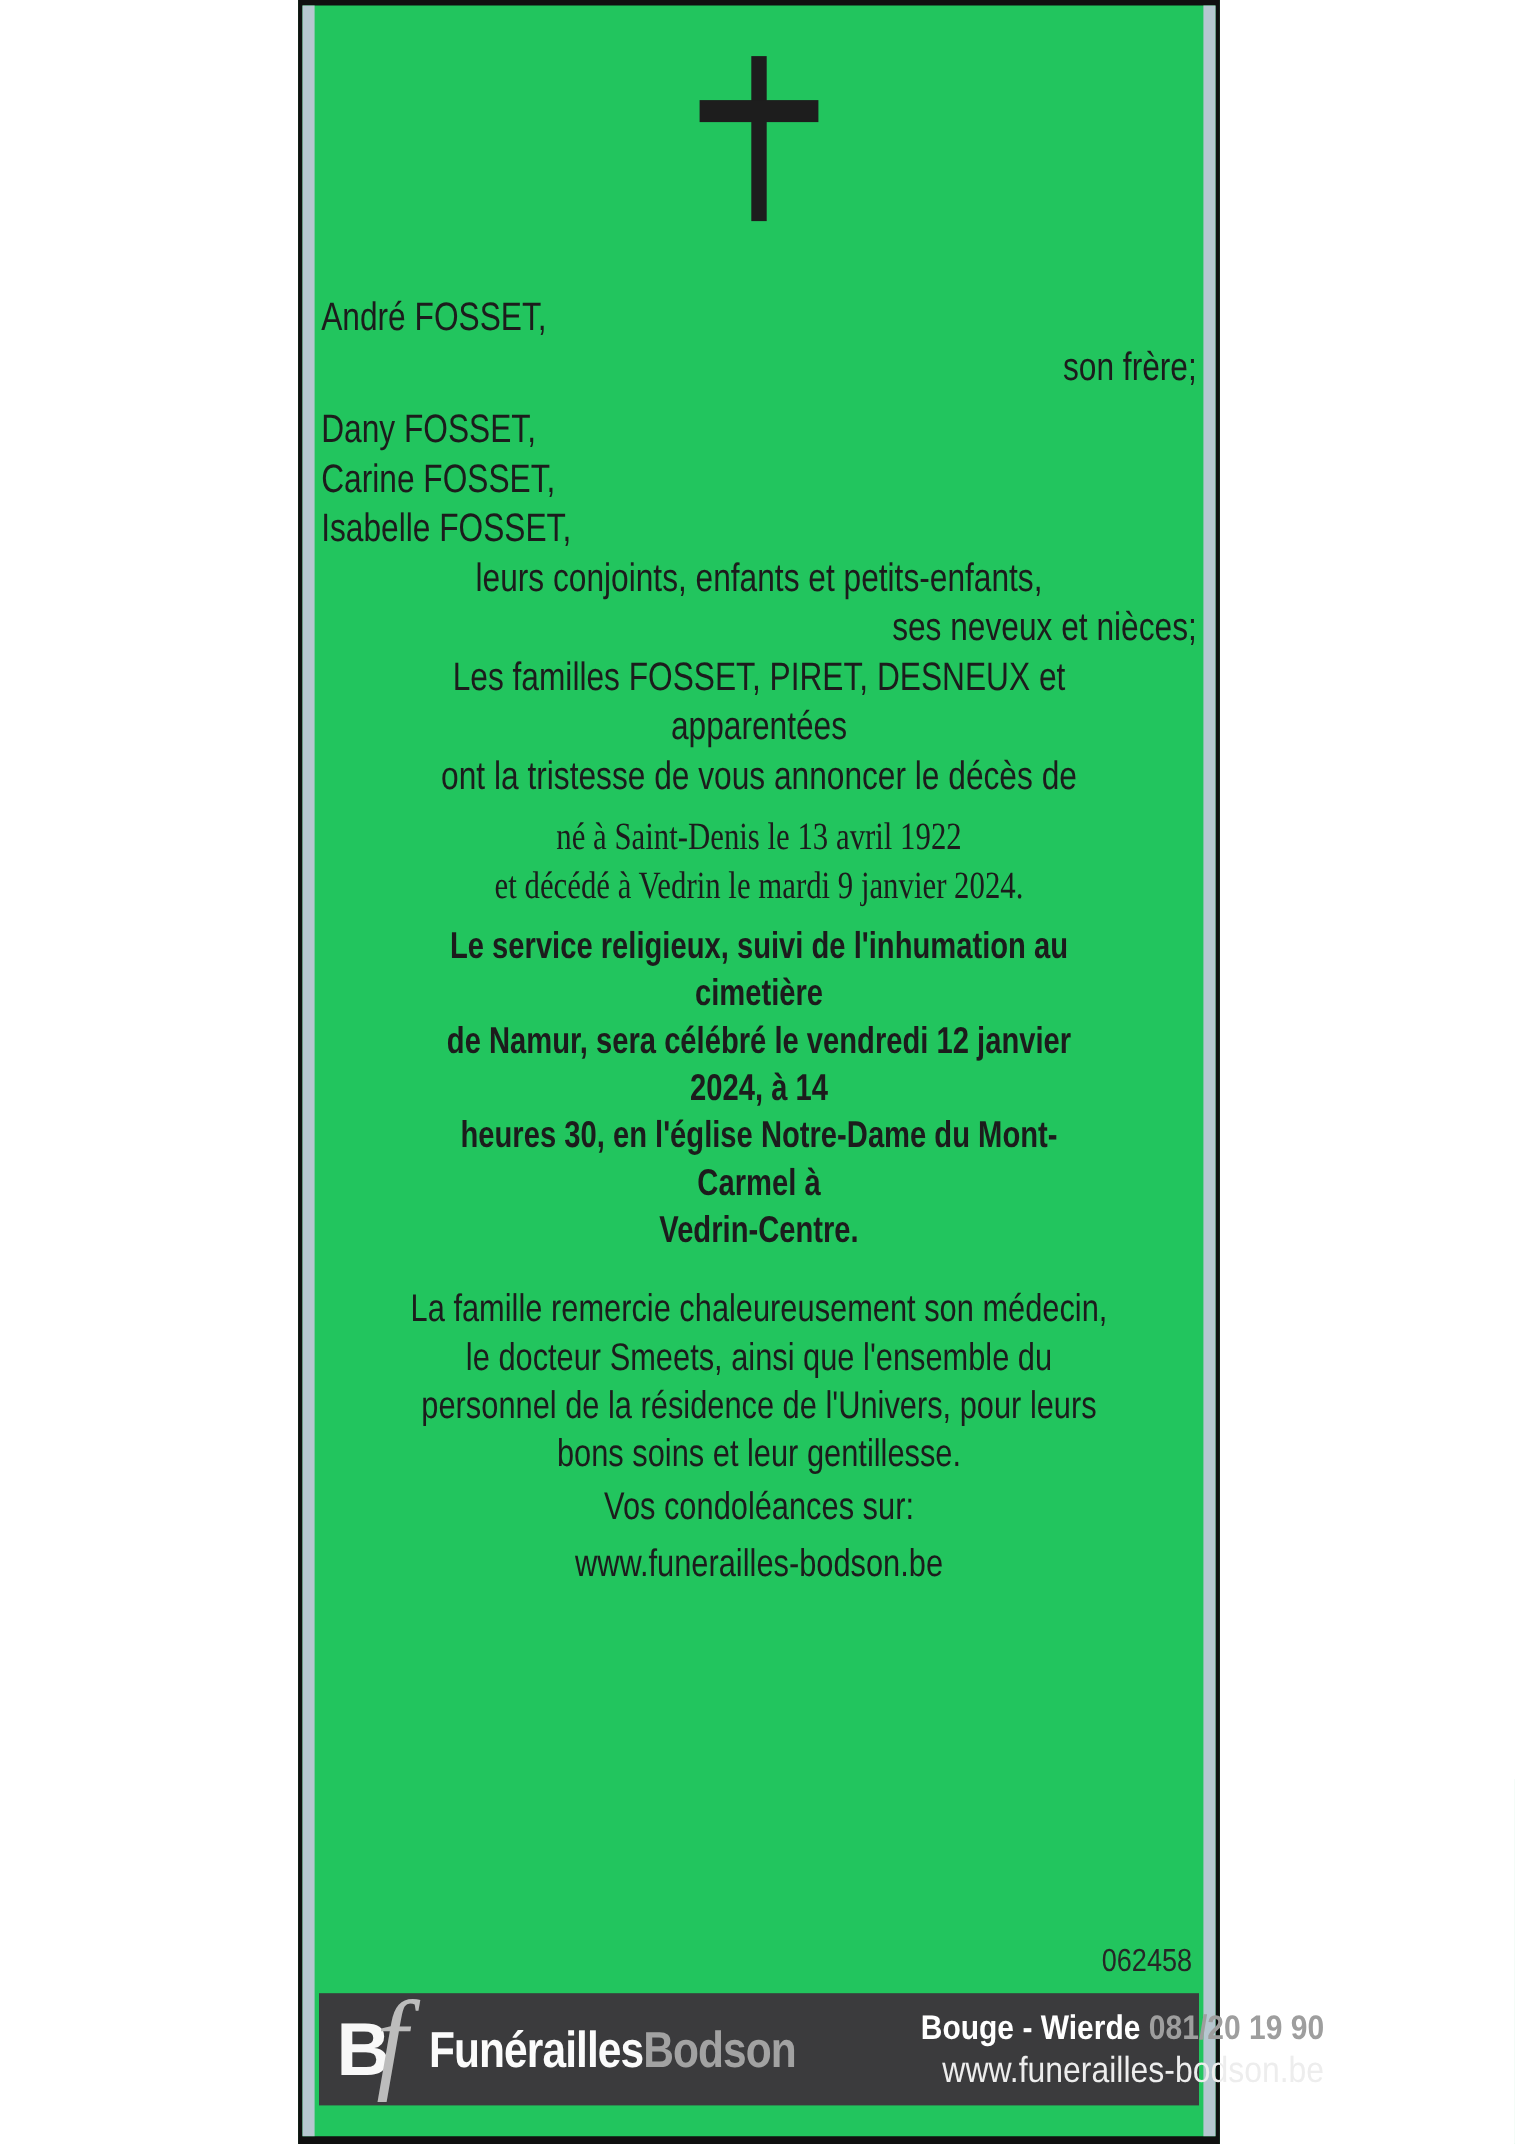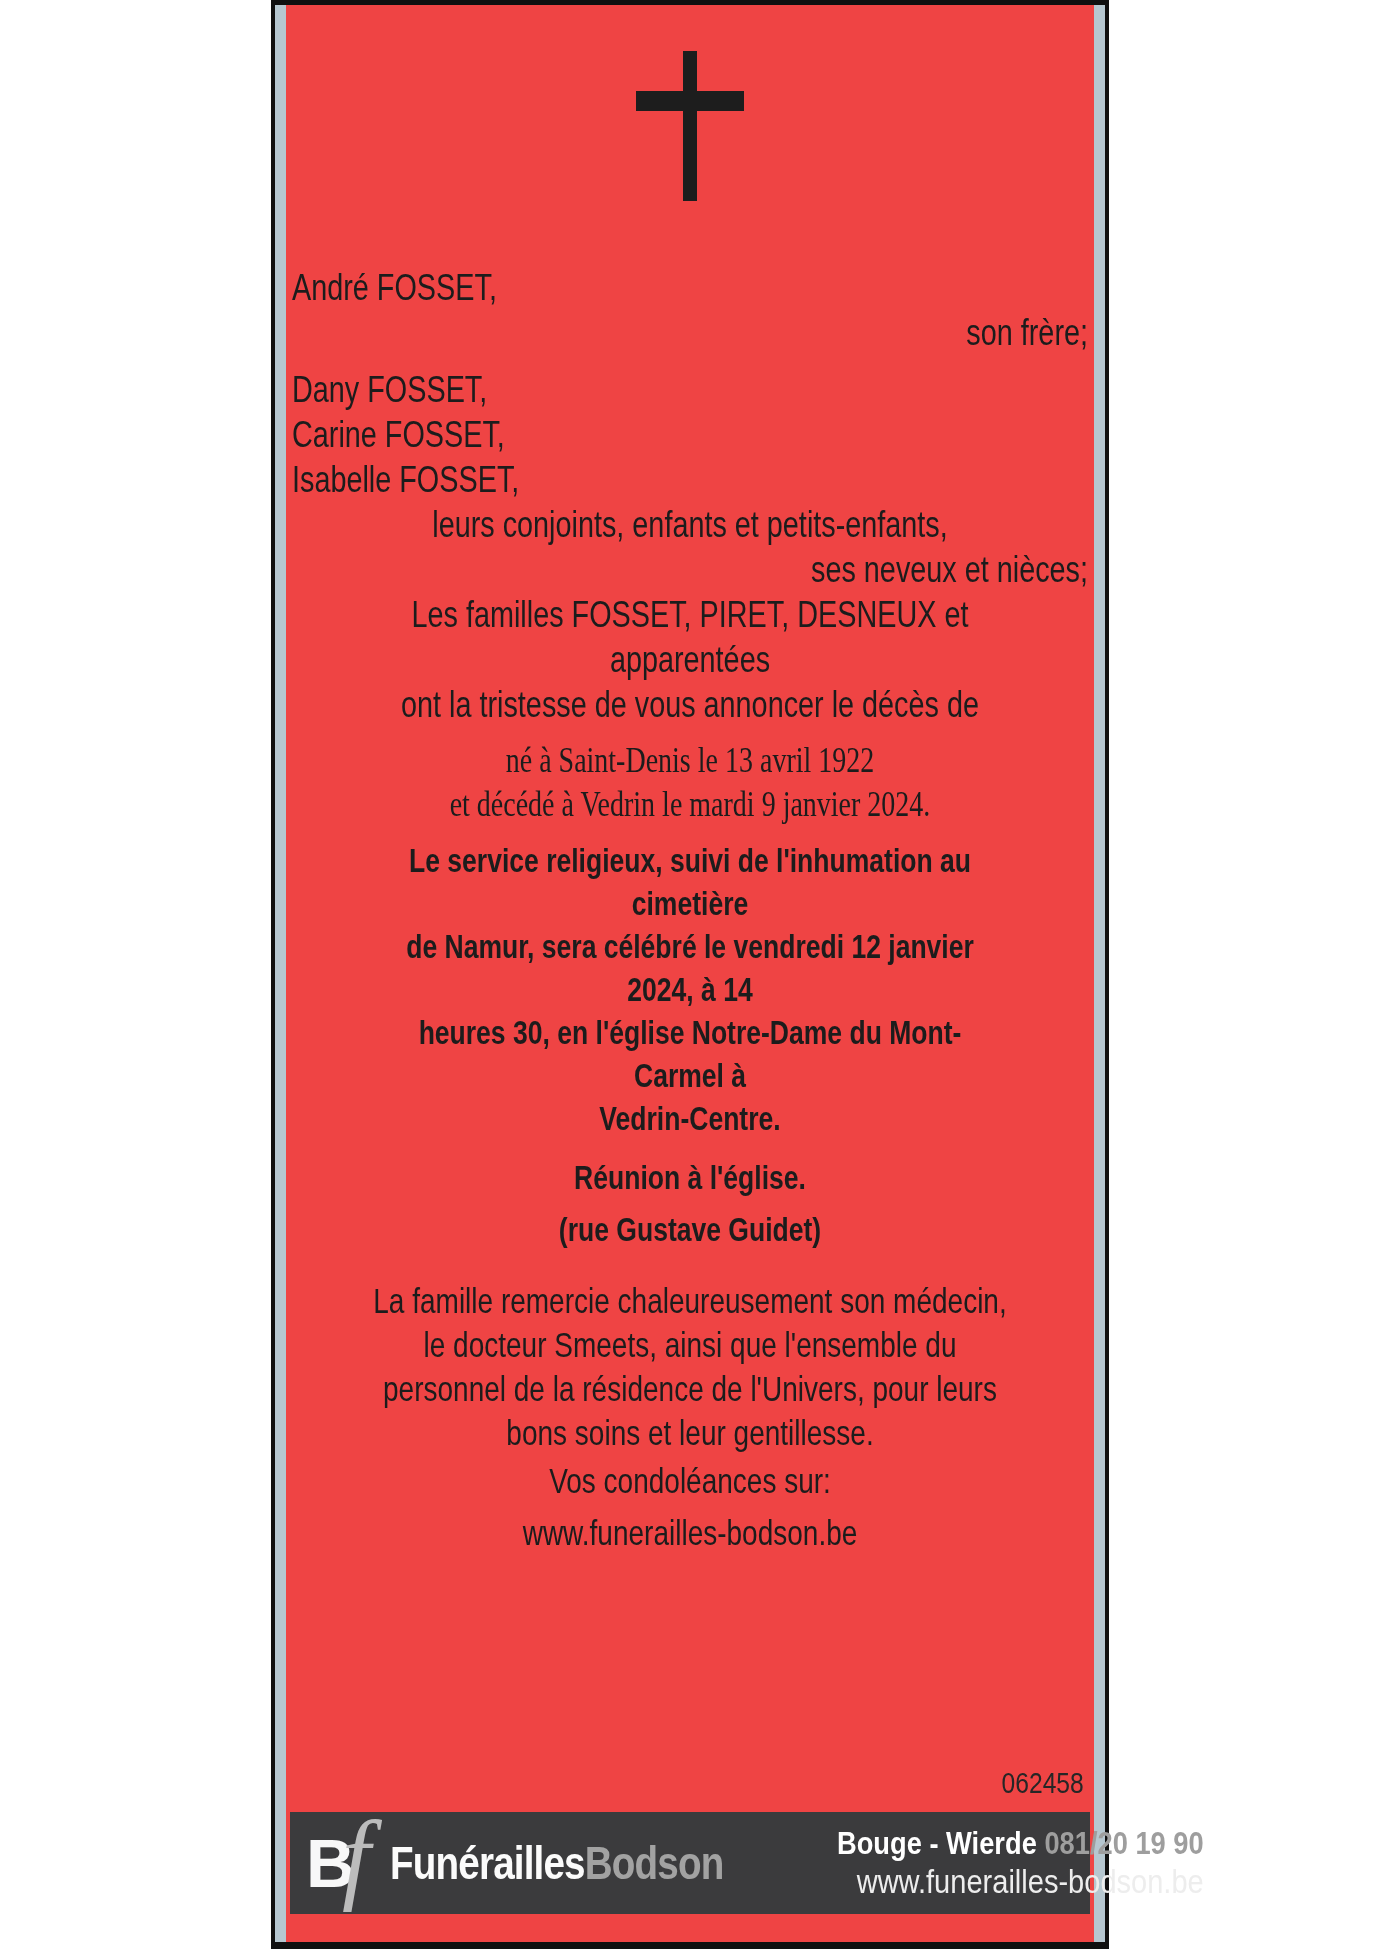--- a/index.html
+++ b/index.html
@@ -3,21 +3,21 @@
 <meta charset="utf-8">
 <style>
   :root{
     --text:#1c1c1c; --border:#101010; --accent_strip:#b6c7d0;
     --footer_bg:#3b3b3d; --footer_gray:#9e9e9e;
   }
   *{box-sizing:border-box;}
   html,body{margin:0;padding:0;background:#ffffff;}
   .page{position:relative;width:1377px;height:1949px;background:#fff;overflow:hidden;
         font-family:"Liberation Sans","DejaVu Sans",sans-serif;color:var(--text);}
-  .card{position:absolute;left:271px;top:0;width:838px;height:1949px;background:#ef4444;
+  .card{position:absolute;left:271px;top:0;width:838px;height:1949px;background:#22c55e;
         border:4px solid var(--border);border-top-width:5px;border-bottom-width:7px;}
   .strip{position:absolute;top:0;bottom:0;width:11px;background:var(--accent_strip);}
   .strip.left{left:0}.strip.right{right:0}
   .content{position:absolute;left:11px;right:11px;top:0;bottom:0;padding:0 6px;}
 
   
   .cross{position:relative;width:108px;height:150px;margin:46px auto 0;}
   .cross .v{position:absolute;left:50%;margin-left:-7px;top:0;width:14px;height:100%;background:#1d1d1d;}
   .cross .h{position:absolute;left:0;top:40px;width:100%;height:20px;background:#1d1d1d;}
 
@@ -99,24 +99,20 @@
       </div>
 
 
       <div class="para bold service">
         <div class="ln al-center">Le service religieux, suivi de l'inhumation au cimetière</div>
         <div class="ln al-center">de Namur, sera célébré le vendredi 12 janvier 2024, à 14</div>
         <div class="ln al-center">heures 30, en l'église Notre-Dame du Mont-Carmel à</div>
         <div class="ln al-center">Vedrin-Centre.</div>
       </div>
 
-      <div class="para bold meeting">
-        <div class="ln al-center">Réunion à l'église.</div>
-        <div class="ln al-center">(rue Gustave Guidet)</div>
-      </div>
 
       <div class="para thanks">
         <div class="ln al-center">La famille remercie chaleureusement son médecin,</div>
         <div class="ln al-center">le docteur Smeets, ainsi que l'ensemble du</div>
         <div class="ln al-center">personnel de la résidence de l'Univers, pour leurs</div>
         <div class="ln al-center">bons soins et leur gentillesse.</div>
       </div>
 
       <div class="para closing">
         <div class="ln al-center">Vos condoléances sur:</div>

